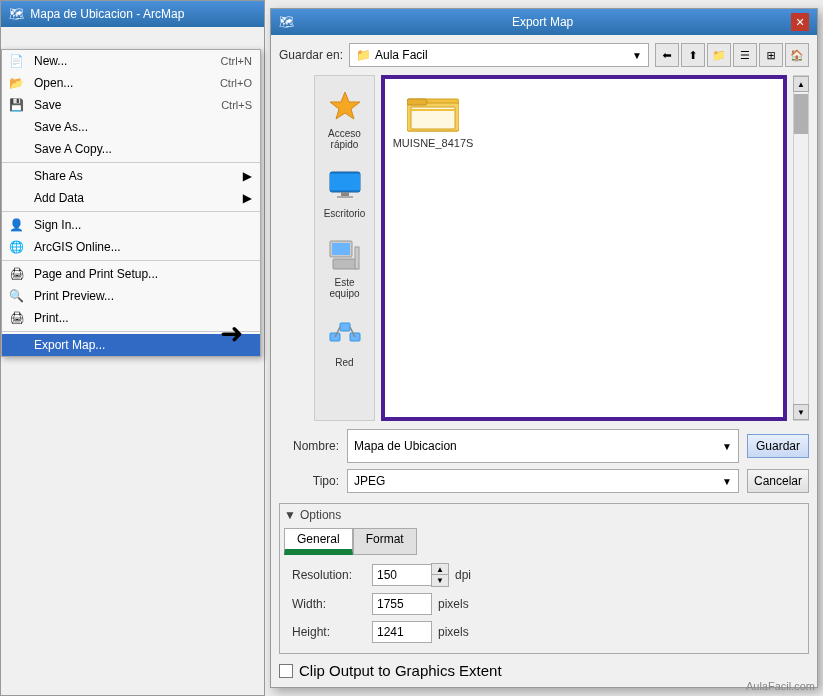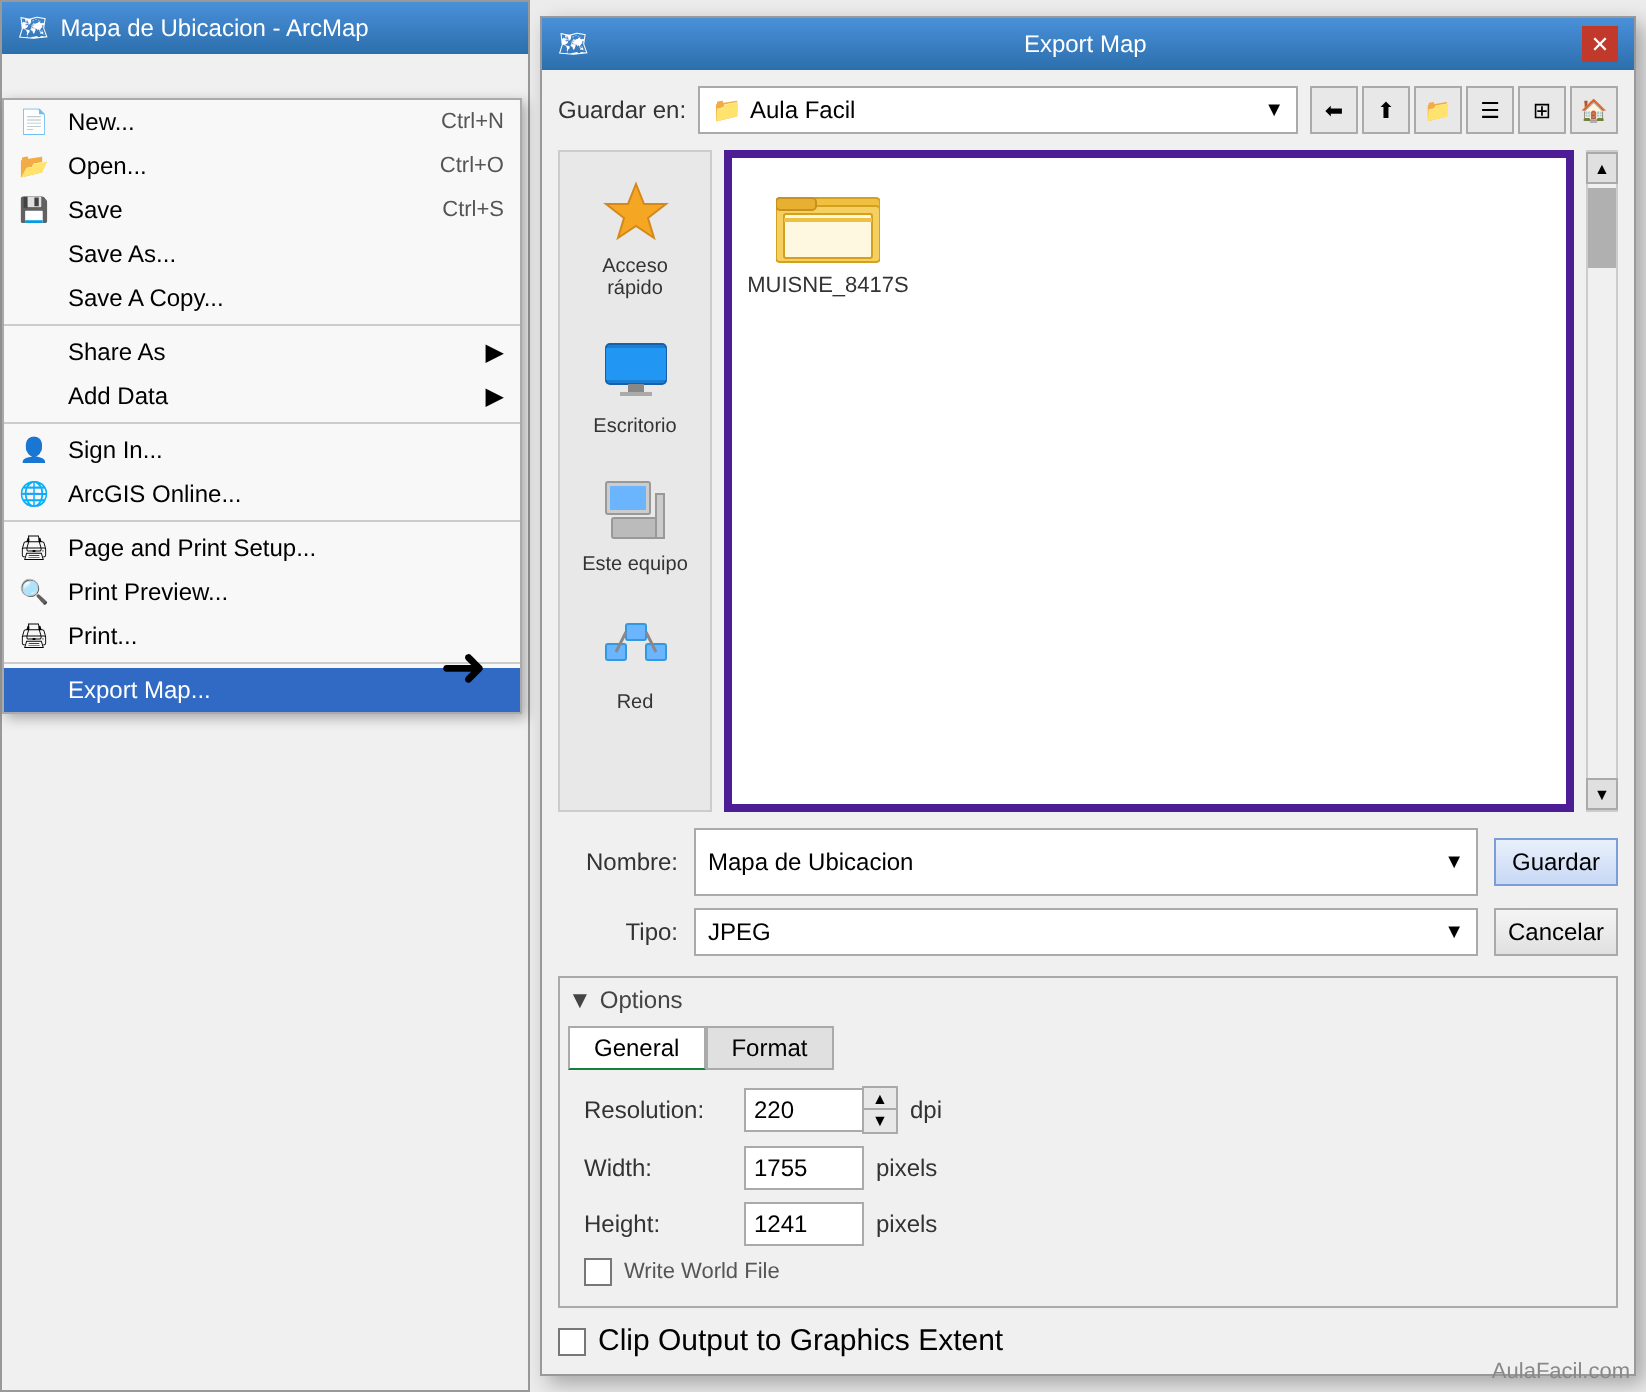--- a/index.html
+++ b/index.html
@@ -207,28 +207,29 @@
     
     .file-browser {
       display: flex;
       flex: 1;
       gap: 6px;
       min-height: 0;
     }
 
     
     .shortcuts-sidebar {
-      width: 77px;
+      width: 61px;
       background: #e8e8e8;
       border: 1px solid #ccc;
       display: flex;
       flex-direction: column;
       align-items: flex-start;
       padding: 8px 4px;
       gap: 10px;
+      margin-left: 35px;
     }
 
     .shortcut-item {
       display: flex;
       flex-direction: column;
       align-items: center;
       gap: 4px;
       cursor: pointer;
       width: 100%;
       padding: 4px 2px;
@@ -402,21 +403,21 @@
     .options-tab {
       padding: 3px 12px;
       border: 1px solid #aaa;
       background: #e0e0e0;
       font-size: 12px;
       cursor: pointer;
     }
 
     .options-tab.active {
       background: white;
-      border-bottom: 1px solid #15803d;
+      border-bottom: 6px solid #15803d;
       position: relative;
       z-index: 1;
     }
 
     .options-field-row {
       display: flex;
       align-items: center;
       margin-bottom: 6px;
       padding-left: 8px;
     }
@@ -698,21 +699,21 @@
       </div>
       <div class="options-tabs">
         <div class="options-tab active">General</div>
         <div class="options-tab">Format</div>
       </div>
 
       <div class="options-field-row">
         <span class="options-field-label">Resolution:</span>
         <div class="inline-flex">
           <div class="options-input">
-            <span>220</span>
+            <span>150</span>
           </div>
           <div class="spinner-btns">
             <button class="spinner-btn">▲</button>
             <button class="spinner-btn">▼</button>
           </div>
           <span class="options-unit">dpi</span>
         </div>
       </div>
 
       <div class="options-field-row">
@@ -728,24 +729,20 @@
       <div class="options-field-row">
         <span class="options-field-label">Height:</span>
         <div class="inline-flex">
           <div class="options-input">
             <span>1241</span>
           </div>
           <span class="options-unit">pixels</span>
         </div>
       </div>
 
-      <div class="checkbox-row">
-        <div class="checkbox-box"></div>
-        <span class="world-note">Write World File</span>
-      </div>
     </div>
 
     <div style="display:flex; align-items:center; gap:6px; margin-top:8px;">
       <div class="checkbox-box"></div>
       <span style="font-size:15px;">Clip Output to Graphics Extent</span>
     </div>
   </div>
 </div>
 
 <div class="watermark">AulaFacil.com</div>

